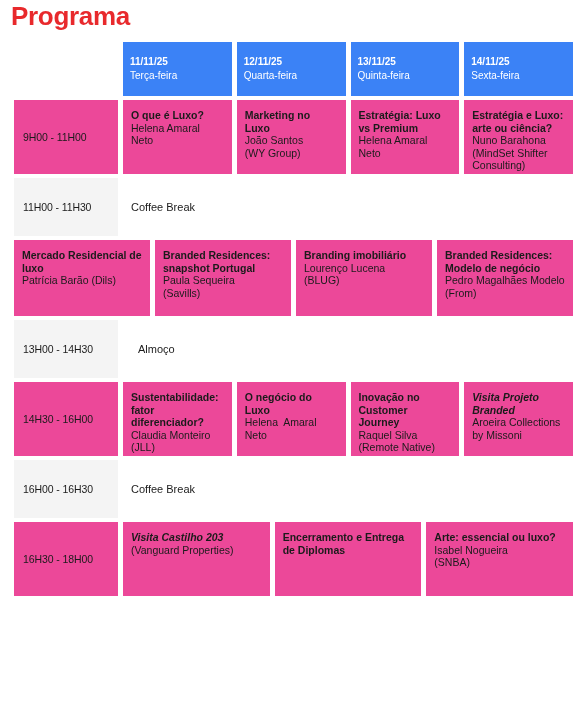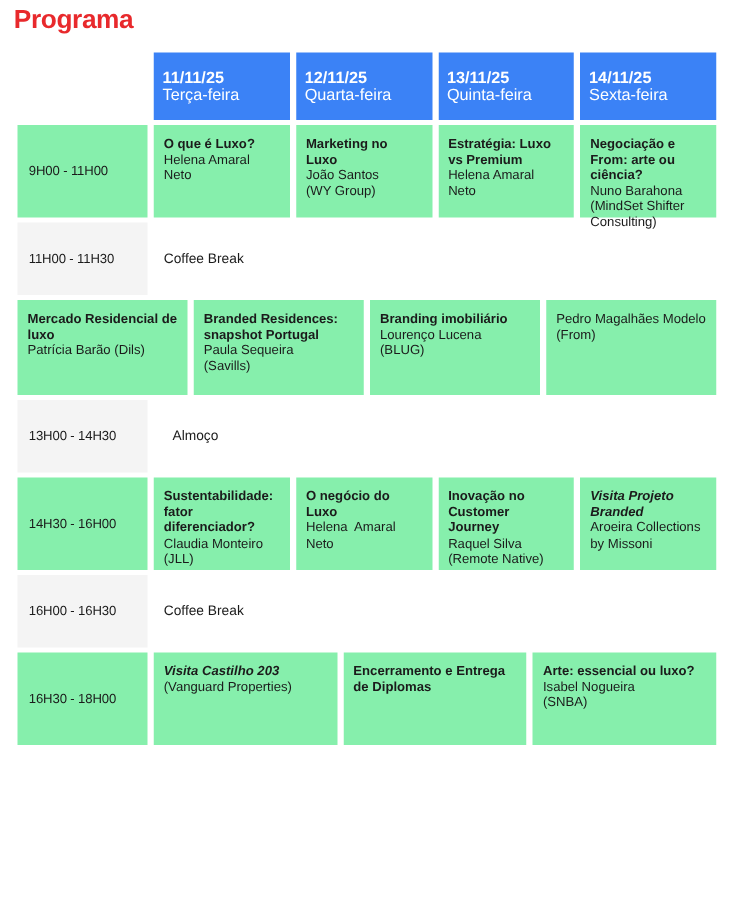--- a/index.html
+++ b/index.html
@@ -12,21 +12,21 @@
     height: 720px;
     font-family: "Liberation Sans", sans-serif;
     -webkit-font-smoothing: antialiased;
     overflow: hidden;
   }
 
   #page-title {
     position: absolute;
     left: 11px;
     top: 1px;
-    font-size: 21px;
+    font-size: 26px;
     font-weight: bold;
     letter-spacing: -0.3px;
     color: #e8292c;
     line-height: 30px;
   }
 
   #schedule {
     position: absolute;
     left: 14px;
     top: 42px;
@@ -51,21 +51,21 @@
     box-sizing: border-box;
   }
 
   
   #header-row { height: 54px; }
   #header-row .time-col { background: transparent; }
   #header-row .day-col {
     background: #3b82f6;
     color: #ffffff;
     padding: 13px 7px 0 7px;
-    font-size: 13px;
+    font-size: 10px;
     line-height: 14px;
   }
   .hdr-date { font-weight: bold; }
   .hdr-day  { font-weight: normal; }
 
   
   .body-row .time-col {
     display: flex;
     align-items: center;
     padding-left: 9px;
@@ -74,21 +74,21 @@
     letter-spacing: -0.1px;
   }
   .body-row .cell {
     padding: 9px 8px 8px 8px;
     font-size: 10.5px;
     line-height: 12.6px;
     color: #1b1b1b;
     box-sizing: border-box;
   }
   .row-session .time-col,
-  .row-session .cell { background: #86efac; }
+  .row-session .cell { background: #ec4899; }
   .row-break .time-col,
   .row-break .cell { background: #f4f4f4; }
 
   .cell-title {
     font-weight: bold;
     display: block;
   }
   .cell-title.italic {
     font-style: italic;
   }
@@ -161,21 +161,21 @@
     <div class="day-col cell">
       <span class="cell-title">Marketing no Luxo</span>
       <span class="cell-sub">João Santos
 (WY Group)</span>
     </div>
     <div class="day-col cell">
       <span class="cell-title">Estratégia: Luxo vs Premium</span>
       <span class="cell-sub">Helena Amaral Neto</span>
     </div>
     <div class="day-col cell">
-      <span class="cell-title">Negociação e From: arte ou ciência?</span>
+      <span class="cell-title">Estratégia e Luxo: arte ou ciência?</span>
       <span class="cell-sub">Nuno Barahona
 (MindSet Shifter Consulting)</span>
     </div>
   </div>
 
   <div class="grid-row body-row row-break" id="row-1">
     <div class="time-col">11H00 - 11H30</div>
     <div class="span-cell">Coffee Break</div>
   </div>
 
@@ -188,20 +188,21 @@
       <span class="cell-title">Branded Residences: snapshot Portugal</span>
       <span class="cell-sub">Paula Sequeira
 (Savills)</span>
     </div>
     <div class="day-col cell">
       <span class="cell-title">Branding imobiliário</span>
       <span class="cell-sub">Lourenço Lucena
 (BLUG)</span>
     </div>
     <div class="day-col cell">
+      <span class="cell-title">Branded Residences: Modelo de negócio</span>
       <span class="cell-sub">Pedro Magalhães Modelo (From)</span>
     </div>
   </div>
 
   <div class="grid-row body-row row-break" id="row-3">
     <div class="time-col">13H00 - 14H30</div>
     <div class="span-cell">Almoço</div>
   </div>
 
   <div class="grid-row body-row row-session" id="row-4">

